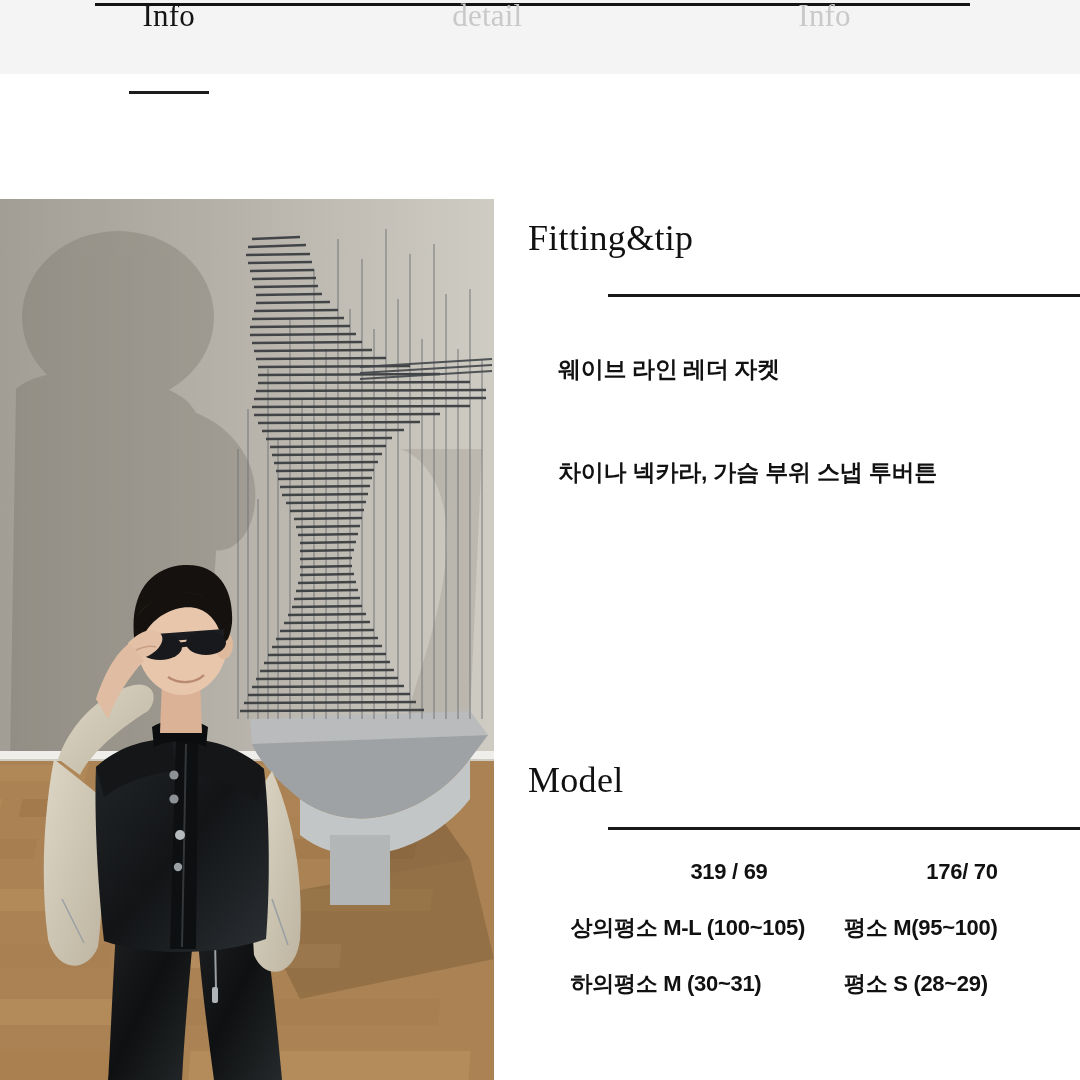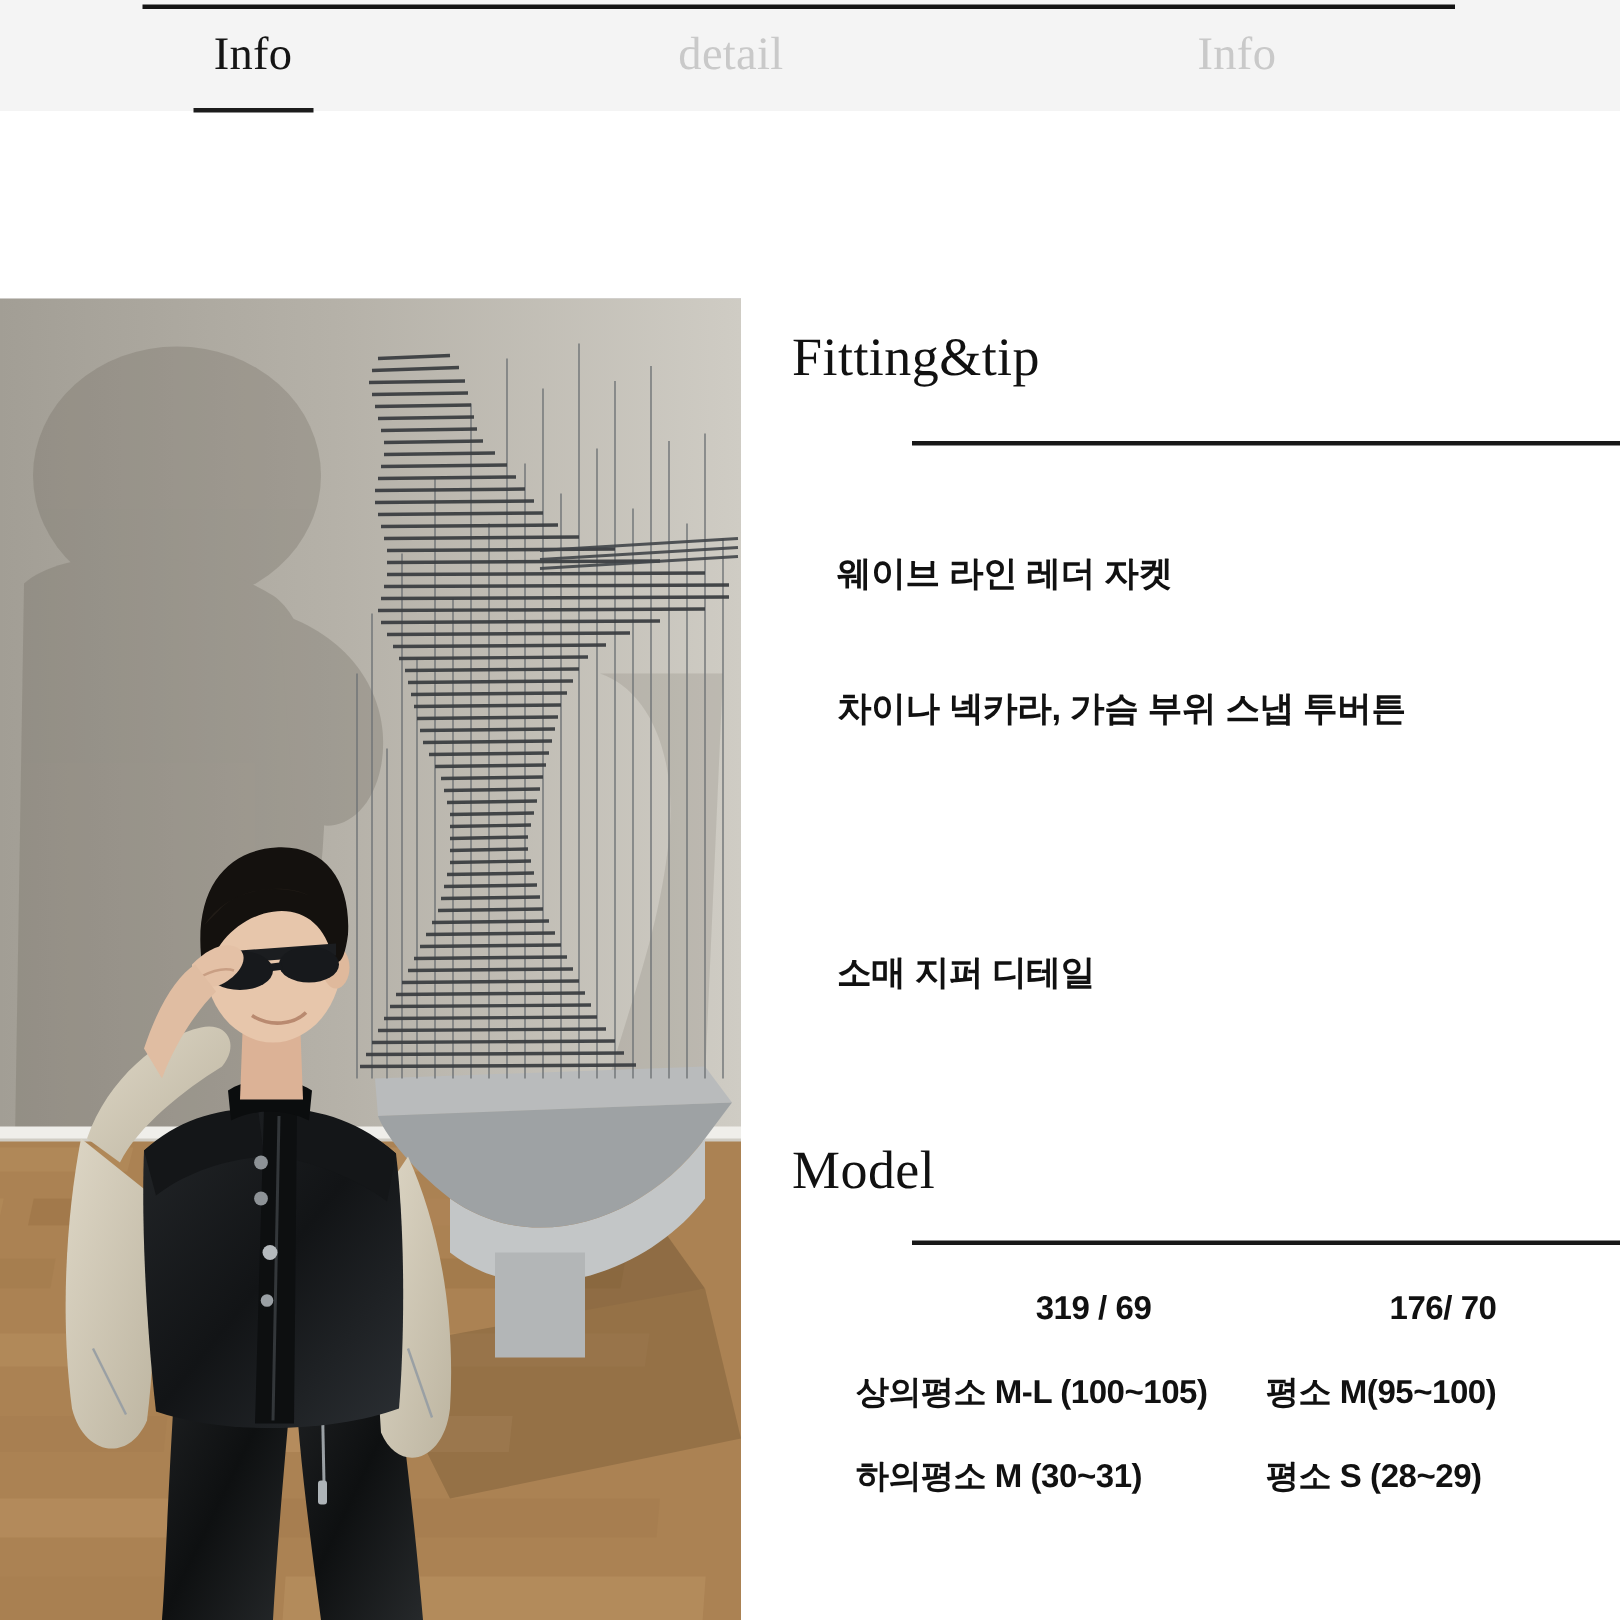--- a/index.html
+++ b/index.html
@@ -15,21 +15,21 @@
   .tabbar {
     position:absolute; left:0; top:0; width:1080px; height:74px;
     background:#f4f4f4;
   }
   .tabbar-rule {
     position:absolute; left:95px; top:3px; width:875px; height:3px;
     background:#141414;
   }
   .tabs {
     position:absolute; left:0; top:0; width:1012px; height:74px;
-    display:flex; align-items:center;
+    display:flex; 
   }
   .tab {
     position:relative; text-align:center;
     font-family:"Liberation Serif", serif;
     font-size:31px; line-height:1; letter-spacing:.2px;
     padding-bottom:4px;
   }
   .tab-info   { width:360px; }
   .tab-detail { width:320px; }
   .tab-size   { width:400px; }
@@ -64,21 +64,21 @@
   }
   .rule-fitting { top:95px; }
   .rule-model   { top:628px; }
 
   .feat {
     position:absolute; left:64px;
     font-family:"Liberation Sans", sans-serif;
     font-weight:bold; font-size:23px; color:#111;
     letter-spacing:-0.2px; white-space:nowrap;
   }
-  .feat-0 { top:168px; }
+  .feat-0 { top:155px;font-family:Liberation Serif, serif; }
   .feat-1 { top:258px; }
   .feat-2 { top:346px; }
   .feat-3 { top:434px; }
 
   
   .mtable {
     position:absolute; left:0; top:645px; width:586px;
     border-collapse:collapse;
   }
   .mtable td, .mtable th {
@@ -349,21 +349,20 @@
     </svg>
   </div>
 
   <div class="right">
 
     <div class="sec-heading h-fitting">Fitting&amp;tip</div>
     <div class="rule rule-fitting"></div>
 
     <div class="feat feat-0">웨이브 라인 레더 자켓</div>
     <div class="feat feat-1">차이나 넥카라, 가슴 부위 스냅 투버튼</div>
-    <div class="feat feat-3">소매 지퍼 디테일</div>
 
     <div class="sec-heading h-model">Model</div>
     <div class="rule rule-model"></div>
 
     <table class="mtable">
       <thead>
         <tr>
           <th class="col-label"></th>
           <th class="col-a">319 / 69</th>
           <th class="col-b">176/ 70</th>

